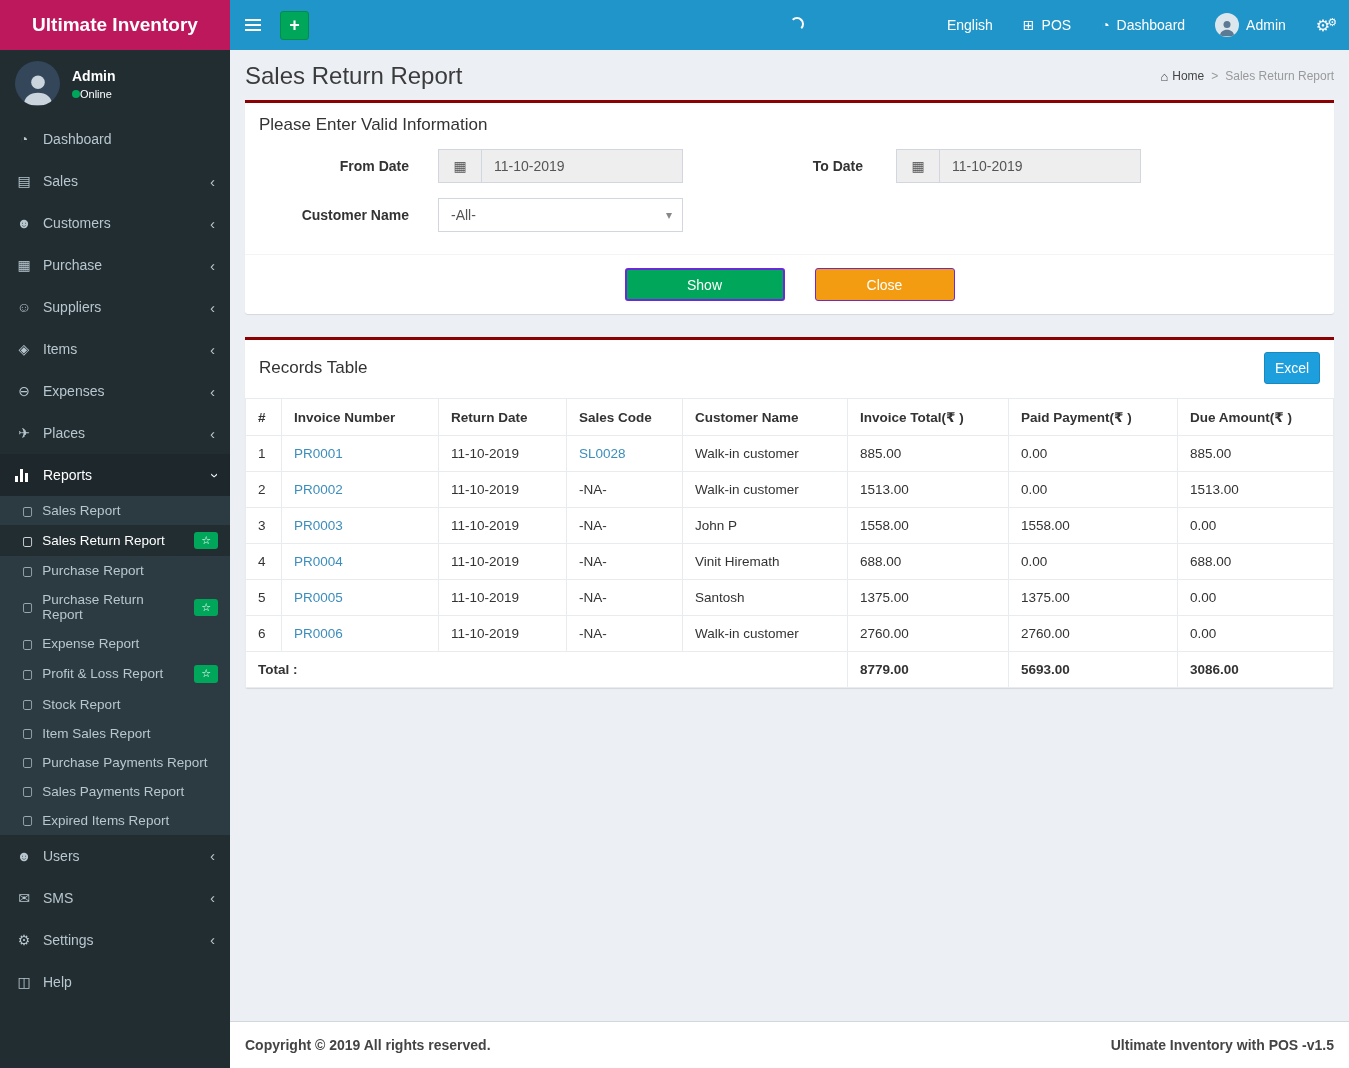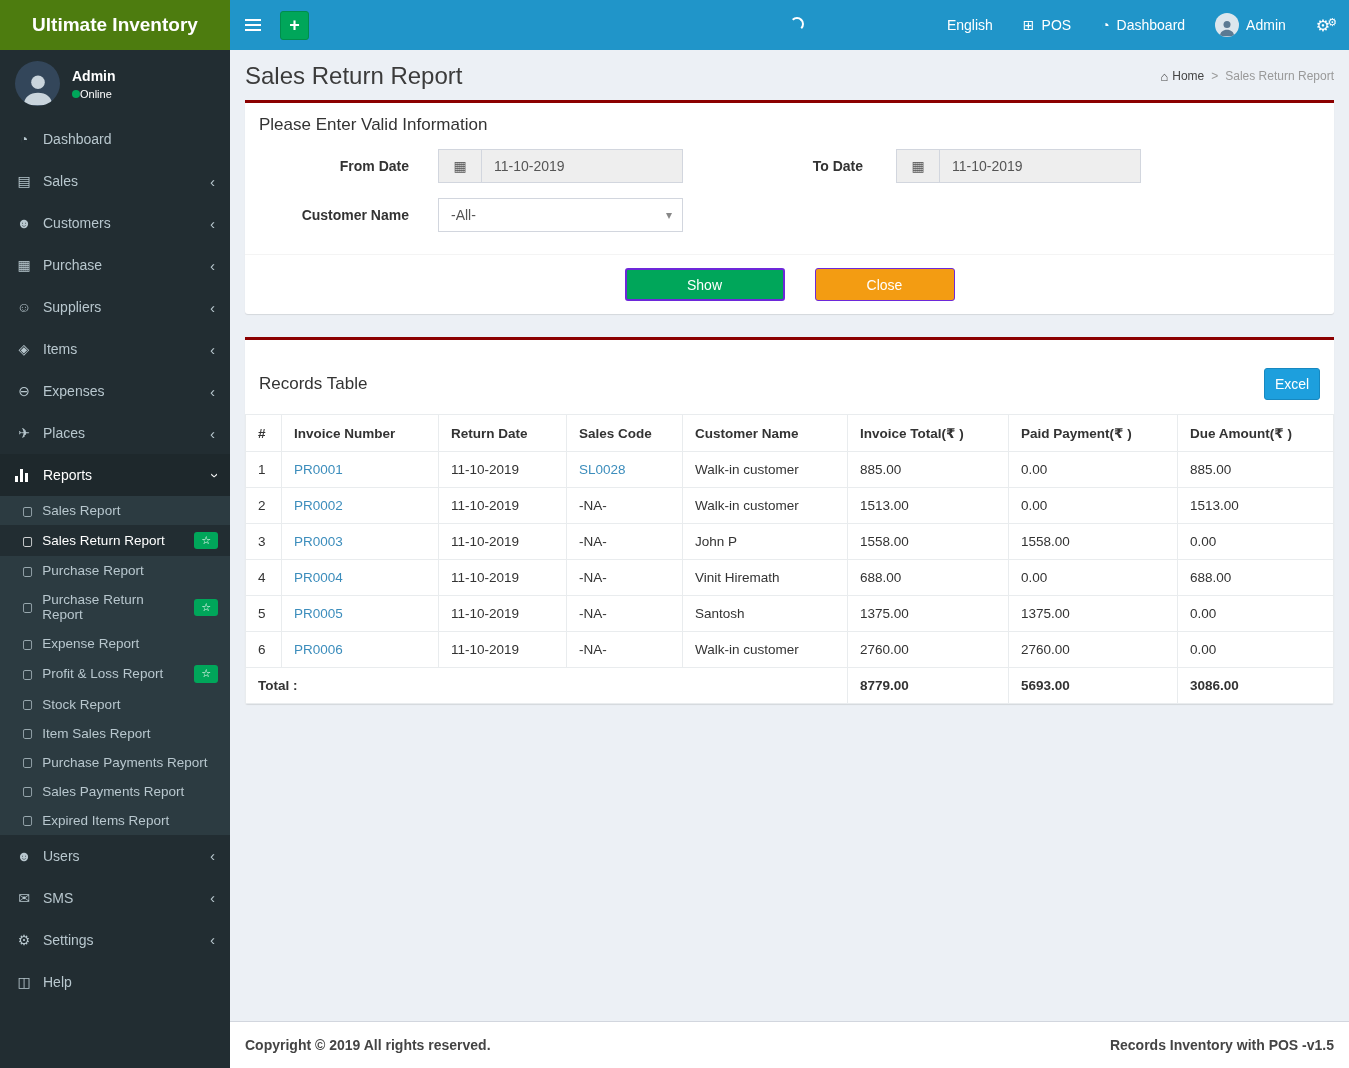--- a/index.html
+++ b/index.html
@@ -3,21 +3,21 @@
 <meta charset="utf-8">
 <style>
   * { box-sizing: border-box; }
   html,body { margin:0; padding:0; width:1349px; height:1068px; overflow:hidden;
     font-family:"Liberation Sans","DejaVu Sans",sans-serif; font-size:14px; color:#333; background:#ecf0f5; }
 
   .wrapper { display:flex; flex-direction:column; height:100%; }
 
   
   .main-header { display:flex; flex:0 0 50px; height:50px; }
-  .logo { width:230px; flex:0 0 230px; background:#4d7c0f; color:#fff; font-weight:bold; font-size:19px;
+  .logo { width:230px; flex:0 0 230px; background:#be185d; color:#fff; font-weight:bold; font-size:19px;
     display:flex; align-items:center; justify-content:center; }
   .navbar { flex:1; background:#2095c9; display:flex; align-items:center; position:relative; color:#fff; }
   .hamburger { padding:0 15px; height:100%; display:flex; align-items:center; cursor:pointer; }
   .hamburger-bars { width:16px; height:2px; background:#fff; box-shadow:0 5px 0 #fff, 0 -5px 0 #fff; display:block; }
   .add-btn { width:29px; height:29px; background:#00a65a; border:1px solid #008d4c; border-radius:3px; color:#fff;
     font-size:18px; font-weight:bold; display:flex; align-items:center; justify-content:center; margin-left:4px; cursor:pointer; padding:0; line-height:1; }
   .spinner { position:absolute; left:50%; top:17px; width:14px; height:14px; border:2px solid transparent;
     border-top-color:#fff; border-right-color:#fff; border-radius:50%; animation:spin 1.1s linear infinite; }
   @keyframes spin { to { transform:rotate(360deg); } }
   .nav-right { margin-left:auto; display:flex; align-items:stretch; height:100%; }
@@ -82,21 +82,21 @@
   .input-group { display:flex; width:245px; height:34px; }
   .input-addon { width:44px; flex:0 0 44px; background:#eee; border:1px solid #d2d6de; display:flex; align-items:center; justify-content:center; color:#555; font-size:14px; }
   .input-field { flex:1; min-width:0; background:#eee; border:1px solid #d2d6de; border-left:none; padding:6px 12px; font-size:14px; color:#555; outline:none; }
   .select-box { width:245px; height:34px; border:1px solid #d2d6de; background:#fff; display:flex; align-items:center; justify-content:space-between; padding:0 10px 0 12px; color:#555; cursor:pointer; }
   .caret { color:#888; font-size:12px; }
   .filter-footer { border-top:1px solid #f4f4f4; padding:13px; display:flex; justify-content:center; gap:30px; }
   .btn { border-radius:3px; color:#fff; font-size:14px; cursor:pointer; font-family:inherit; }
   .btn-show { width:160px; height:33px; background:#00a65a; border:2px solid #6d28d9; }
   .btn-close { width:140px; height:33px; background:#f39c12; border:1px solid #6d28d9; }
 
-  .records-heading { display:flex; align-items:center; justify-content:space-between; padding:12px 14px 14px;margin-top:16px; }
+  .records-heading { display:flex; align-items:center; justify-content:space-between; padding:12px 14px 14px; }
   .records-title { font-size:17px; color:#333; }
   .btn-excel { width:56px; height:32px; background:#1d9fdd; border:1px solid #1788c0; }
 
   table.records { width:100%; border-collapse:collapse; font-size:13.5px; }
   table.records th, table.records td { border:1px solid #e9ecee; padding:10px 12px; text-align:left; color:#333; }
   table.records th { font-weight:bold; }
   td.r, th.r { text-align:right; }
   td.b { font-weight:bold; }
   a.cell-link { color:#3c8dbc; text-decoration:none; cursor:pointer; }
 
@@ -439,18 +439,18 @@
                 <td class="r b">3086.00</td>
               </tr>
             </tbody>
           </table>
         </div>
 
       </section>
 
       <footer class="main-footer">
         <span class="left">Copyright © 2019 All rights reserved.</span>
-        <span class="right">Records Inventory with POS -v1.5</span>
+        <span class="right">Ultimate Inventory with POS -v1.5</span>
       </footer>
 
     </div>
   </div>
 </div>
 
 </body></html>

